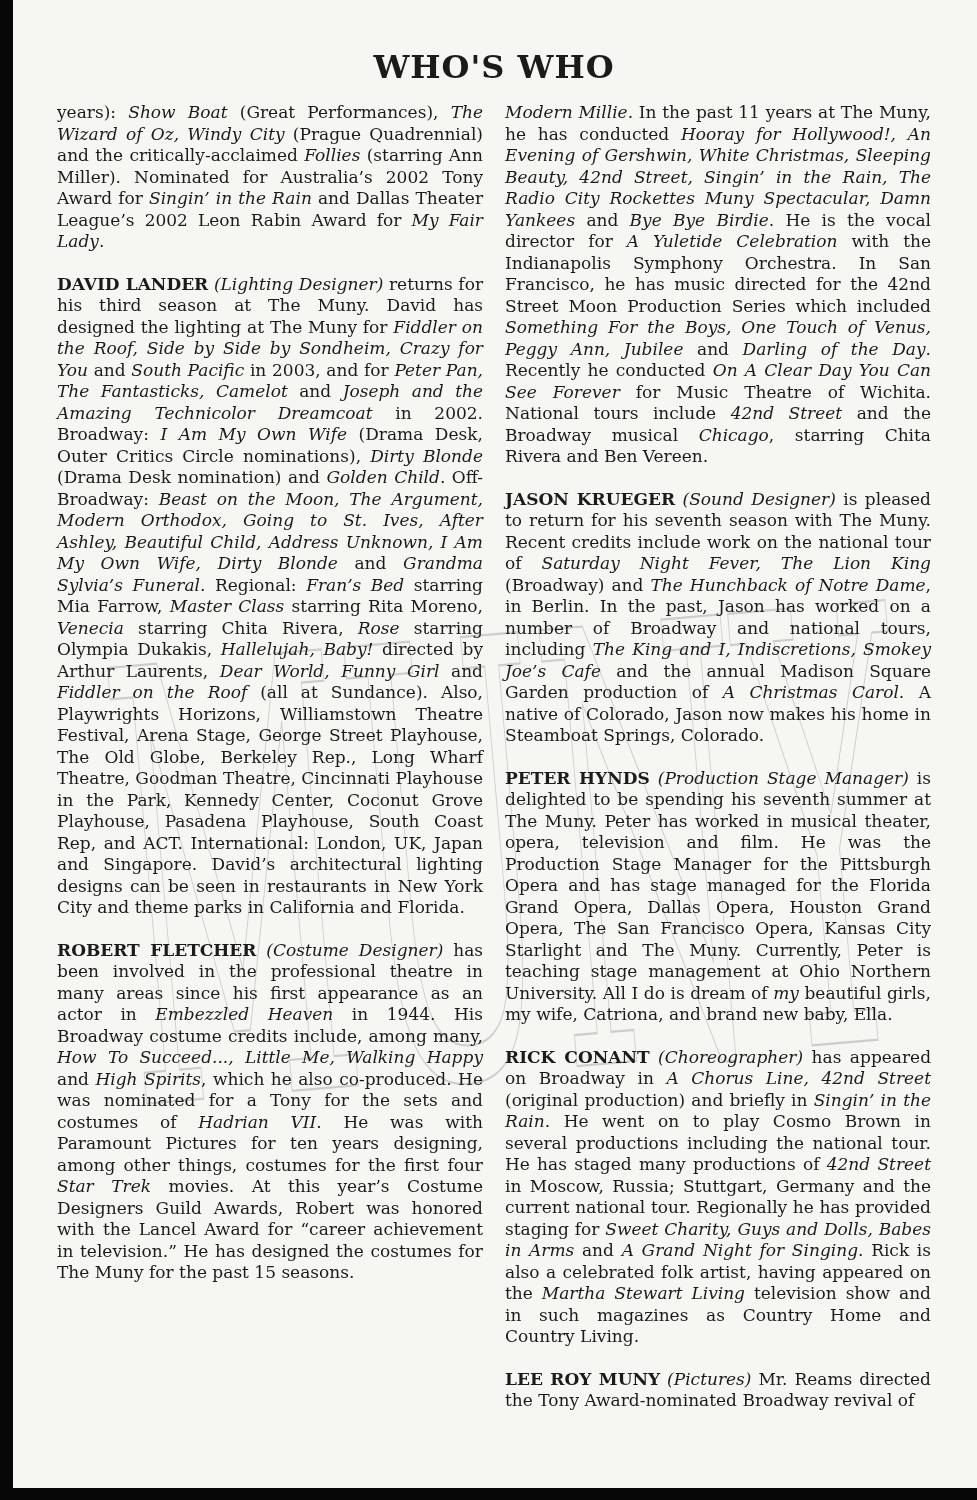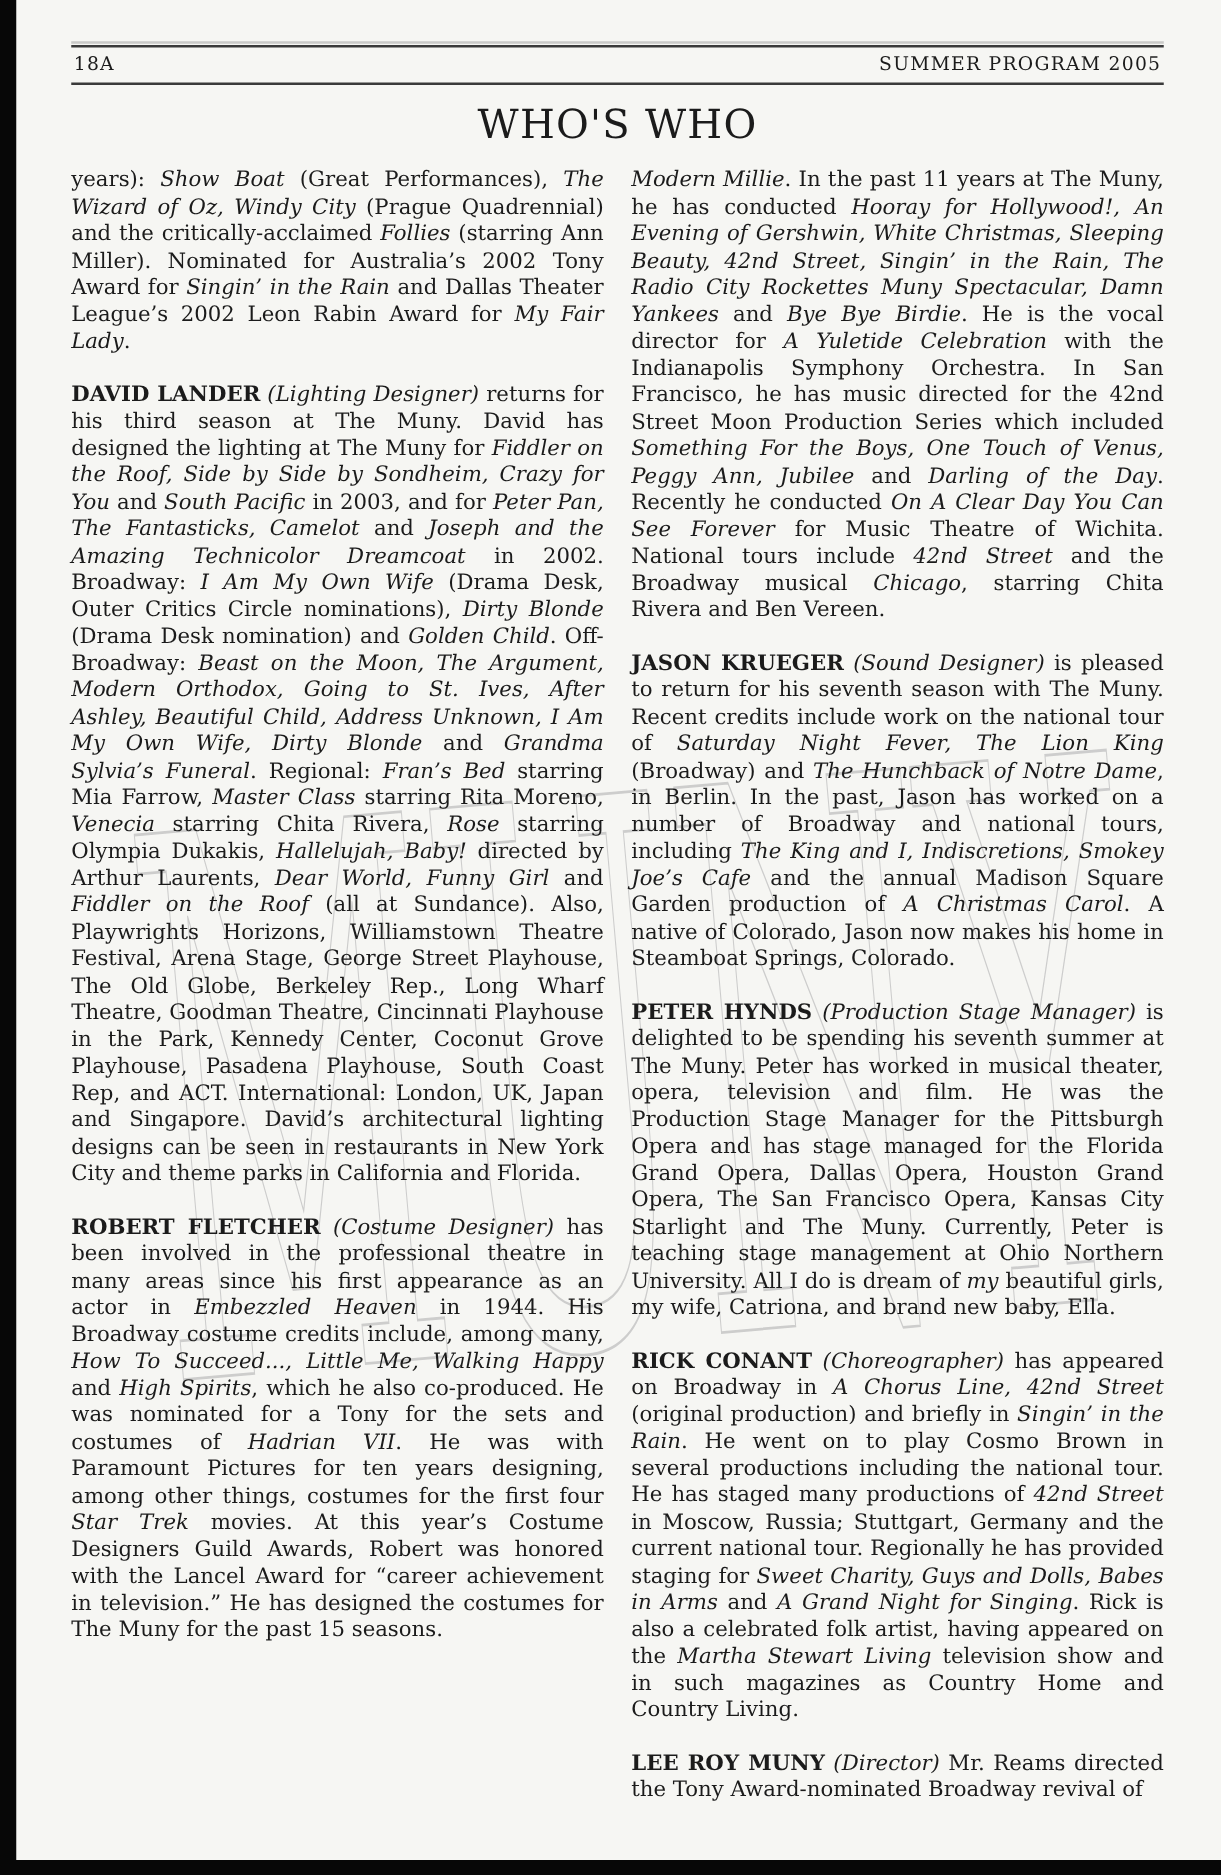--- a/index.html
+++ b/index.html
@@ -29,69 +29,61 @@
     padding:36px 46px 0 44px;
   }
   .rule{border-top:2px solid #3a3a3a;height:0;}
   .rule-top{box-shadow:0 -3px 0 rgba(120,120,120,.35);}
   .header-row{
     display:flex;justify-content:space-between;align-items:baseline;
     font-size:15px;letter-spacing:1px;
     padding:4px 2px 6px 2px;
   }
   .section-title{
-    font-size:32px;font-weight:normal;text-align:center;
+    font-size:32px;font-weight:bold;text-align:center;
     letter-spacing:1px;
-    margin:12px 0 0 0;
+    margin:12px 0 16px 0;
   }
   .columns{
     display:flex;gap:22px;
     text-align:justify;
     font-size:17px;line-height:21.5px;
   }
-  .col{flex:1 1 0;min-width:0;margin-top:16px;}
+  .col{flex:1 1 0;min-width:0;}
   p.bio{margin:0;}
   p.bio + p.bio{margin-top:21px;}
   .b{font-weight:bold;}
   .i{font-style:italic;}
 </style>
 </head>
 <body>
 
 <div class="page">
 
   <svg class="watermark" viewBox="0 0 977 1500" xmlns="http://www.w3.org/2000/svg">
     <text x="115" y="1072" font-size="600" textLength="790" lengthAdjust="spacingAndGlyphs" fill="none" stroke="#c6c6c6" stroke-width="2.2" opacity="0.85" transform="rotate(-5 500 870)" style="font-family:'DejaVu Serif',serif;">MUNY</text>
   </svg>
 
   <div class="content">
 
-    <header>
-      <div class="rule rule-top"></div>
-      <div class="header-row">
-        <span>18A</span>
-        <span>SUMMER PROGRAM 2005</span>
-      </div>
-      <div class="rule"></div>
-    </header>
 
     <h1 class="section-title">WHO'S WHO</h1>
 
     <div class="columns">
       <div class="col" id="col-left">
           <p class="bio"><span class="">years): </span><span class="i">Show Boat</span><span class=""> (Great Performances), </span><span class="i">The Wizard of Oz, Windy City</span><span class=""> (Prague Quadrennial) and the critically-acclaimed </span><span class="i">Follies</span><span class=""> (starring Ann Miller). Nominated for Australia’s 2002 Tony Award for </span><span class="i">Singin’ in the Rain</span><span class=""> and Dallas Theater League’s 2002 Leon Rabin Award for </span><span class="i">My Fair Lady</span><span class="">.</span></p>
           <p class="bio"><span class="b">DAVID LANDER</span><span class=""> </span><span class="i">(Lighting Designer)</span><span class=""> returns for his third season at The Muny. David has designed the lighting at The Muny for </span><span class="i">Fiddler on the Roof, Side by Side by Sondheim, Crazy for You</span><span class=""> and </span><span class="i">South Pacific</span><span class=""> in 2003, and for </span><span class="i">Peter Pan, The Fantasticks, Camelot</span><span class=""> and </span><span class="i">Joseph and the Amazing Technicolor Dreamcoat</span><span class=""> in 2002. Broadway: </span><span class="i">I Am My Own Wife</span><span class=""> (Drama Desk, Outer Critics Circle nominations), </span><span class="i">Dirty Blonde</span><span class=""> (Drama Desk nomination) and </span><span class="i">Golden Child</span><span class="">. Off-Broadway: </span><span class="i">Beast on the Moon, The Argument, Modern Orthodox, Going to St. Ives, After Ashley, Beautiful Child, Address Unknown, I Am My Own Wife, Dirty Blonde</span><span class=""> and </span><span class="i">Grandma Sylvia’s Funeral</span><span class="">. Regional: </span><span class="i">Fran’s Bed</span><span class=""> starring Mia Farrow, </span><span class="i">Master Class</span><span class=""> starring Rita Moreno, </span><span class="i">Venecia</span><span class=""> starring Chita Rivera, </span><span class="i">Rose</span><span class=""> starring Olympia Dukakis, </span><span class="i">Hallelujah, Baby!</span><span class=""> directed by Arthur Laurents, </span><span class="i">Dear World, Funny Girl</span><span class=""> and </span><span class="i">Fiddler on the Roof</span><span class=""> (all at Sundance). Also, Playwrights Horizons, Williamstown Theatre Festival, Arena Stage, George Street Playhouse, The Old Globe, Berkeley Rep., Long Wharf Theatre, Goodman Theatre, Cincinnati Playhouse in the Park, Kennedy Center, Coconut Grove Playhouse, Pasadena Playhouse, South Coast Rep, and ACT. International: London, UK, Japan and Singapore. David’s architectural lighting designs can be seen in restaurants in New York City and theme parks in California and Florida.</span></p>
           <p class="bio"><span class="b">ROBERT FLETCHER</span><span class=""> </span><span class="i">(Costume Designer)</span><span class=""> has been involved in the professional theatre in many areas since his first appearance as an actor in </span><span class="i">Embezzled Heaven</span><span class=""> in 1944. His Broadway costume credits include, among many, </span><span class="i">How To Succeed..., Little Me, Walking Happy</span><span class=""> and </span><span class="i">High Spirits</span><span class="">, which he also co-produced. He was nominated for a Tony for the sets and costumes of </span><span class="i">Hadrian VII</span><span class="">. He was with Paramount Pictures for ten years designing, among other things, costumes for the first four </span><span class="i">Star Trek</span><span class=""> movies. At this year’s Costume Designers Guild Awards, Robert was honored with the Lancel Award for “career achievement in television.” He has designed the costumes for The Muny for the past 15 seasons.</span></p>
         </div>
       <div class="col" id="col-right">
           <p class="bio"><span class="i">Modern Millie</span><span class="">. In the past 11 years at The Muny, he has conducted </span><span class="i">Hooray for Hollywood!, An Evening of Gershwin, White Christmas, Sleeping Beauty, 42nd Street, Singin’ in the Rain, The Radio City Rockettes Muny Spectacular, Damn Yankees</span><span class=""> and </span><span class="i">Bye Bye Birdie</span><span class="">. He is the vocal director for </span><span class="i">A Yuletide Celebration</span><span class=""> with the Indianapolis Symphony Orchestra. In San Francisco, he has music directed for the 42nd Street Moon Production Series which included </span><span class="i">Something For the Boys, One Touch of Venus, Peggy Ann, Jubilee</span><span class=""> and </span><span class="i">Darling of the Day</span><span class="">. Recently he conducted </span><span class="i">On A Clear Day You Can See Forever</span><span class=""> for Music Theatre of Wichita. National tours include </span><span class="i">42nd Street</span><span class=""> and the Broadway musical </span><span class="i">Chicago</span><span class="">, starring Chita Rivera and Ben Vereen.</span></p>
           <p class="bio"><span class="b">JASON KRUEGER</span><span class=""> </span><span class="i">(Sound Designer)</span><span class=""> is pleased to return for his seventh season with The Muny. Recent credits include work on the national tour of </span><span class="i">Saturday Night Fever, The Lion King</span><span class=""> (Broadway) and </span><span class="i">The Hunchback of Notre Dame</span><span class="">, in Berlin. In the past, Jason has worked on a number of Broadway and national tours, including </span><span class="i">The King and I, Indiscretions, Smokey Joe’s Cafe</span><span class=""> and the annual Madison Square Garden production of </span><span class="i">A Christmas Carol</span><span class="">. A native of Colorado, Jason now makes his home in Steamboat Springs, Colorado.</span></p>
           <p class="bio"><span class="b">PETER HYNDS</span><span class=""> </span><span class="i">(Production Stage Manager)</span><span class=""> is delighted to be spending his seventh summer at The Muny. Peter has worked in musical theater, opera, television and film. He was the Production Stage Manager for the Pittsburgh Opera and has stage managed for the Florida Grand Opera, Dallas Opera, Houston Grand Opera, The San Francisco Opera, Kansas City Starlight and The Muny. Currently, Peter is teaching stage management at Ohio Northern University. All I do is dream of </span><span class="i">my</span><span class=""> beautiful girls, my wife, Catriona, and brand new baby, Ella.</span></p>
           <p class="bio"><span class="b">RICK CONANT</span><span class=""> </span><span class="i">(Choreographer)</span><span class=""> has appeared on Broadway in </span><span class="i">A Chorus Line, 42nd Street</span><span class=""> (original production) and briefly in </span><span class="i">Singin’ in the Rain</span><span class="">. He went on to play Cosmo Brown in several productions including the national tour. He has staged many productions of </span><span class="i">42nd Street</span><span class=""> in Moscow, Russia; Stuttgart, Germany and the current national tour. Regionally he has provided staging for </span><span class="i">Sweet Charity, Guys and Dolls, Babes in Arms</span><span class=""> and </span><span class="i">A Grand Night for Singing</span><span class="">. Rick is also a celebrated folk artist, having appeared on the </span><span class="i">Martha Stewart Living</span><span class=""> television show and in such magazines as Country Home and Country Living.</span></p>
-          <p class="bio"><span class="b">LEE ROY MUNY</span><span class=""> </span><span class="i">(Director)</span><span class=""> Mr. Reams directed the Tony Award-nominated Broadway revival of</span></p>
+          <p class="bio"><span class="b">LEE ROY MUNY</span><span class=""> </span><span class="i">(Pictures)</span><span class=""> Mr. Reams directed the Tony Award-nominated Broadway revival of</span></p>
         </div>
     </div>
 
   </div>
 
   <div class="scan-bar-left"></div>
   <div class="scan-bar-bottom"></div>
 </div>
 
 </body></html>

